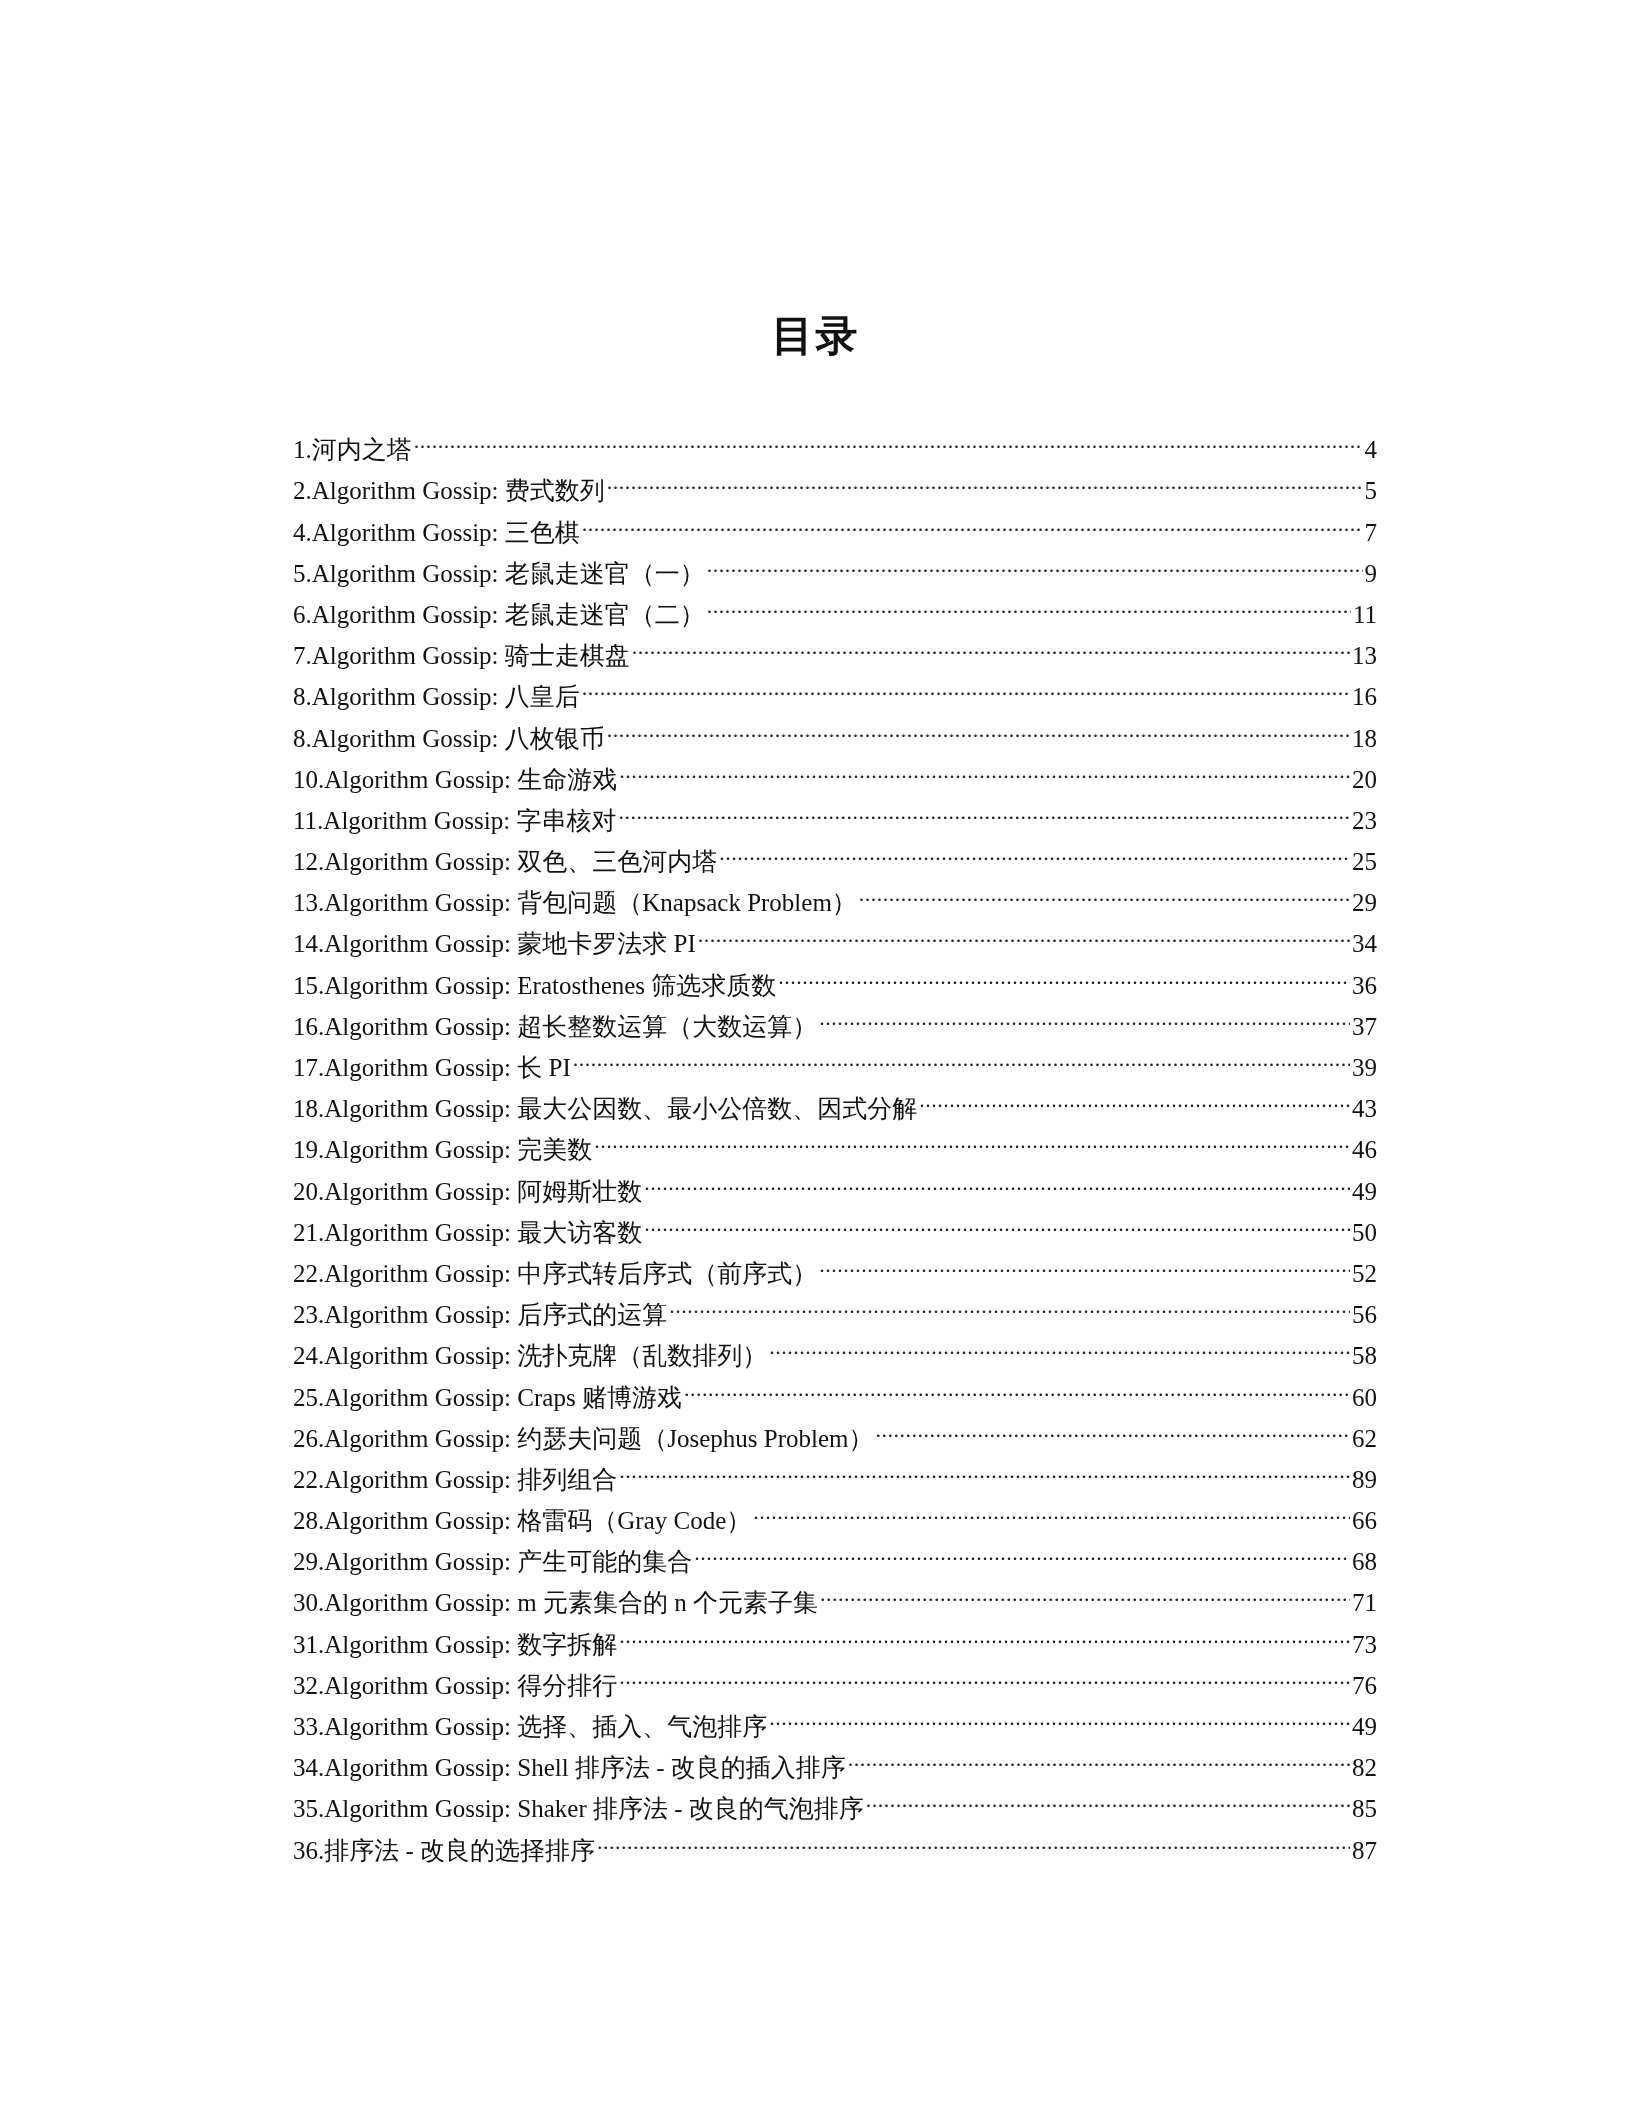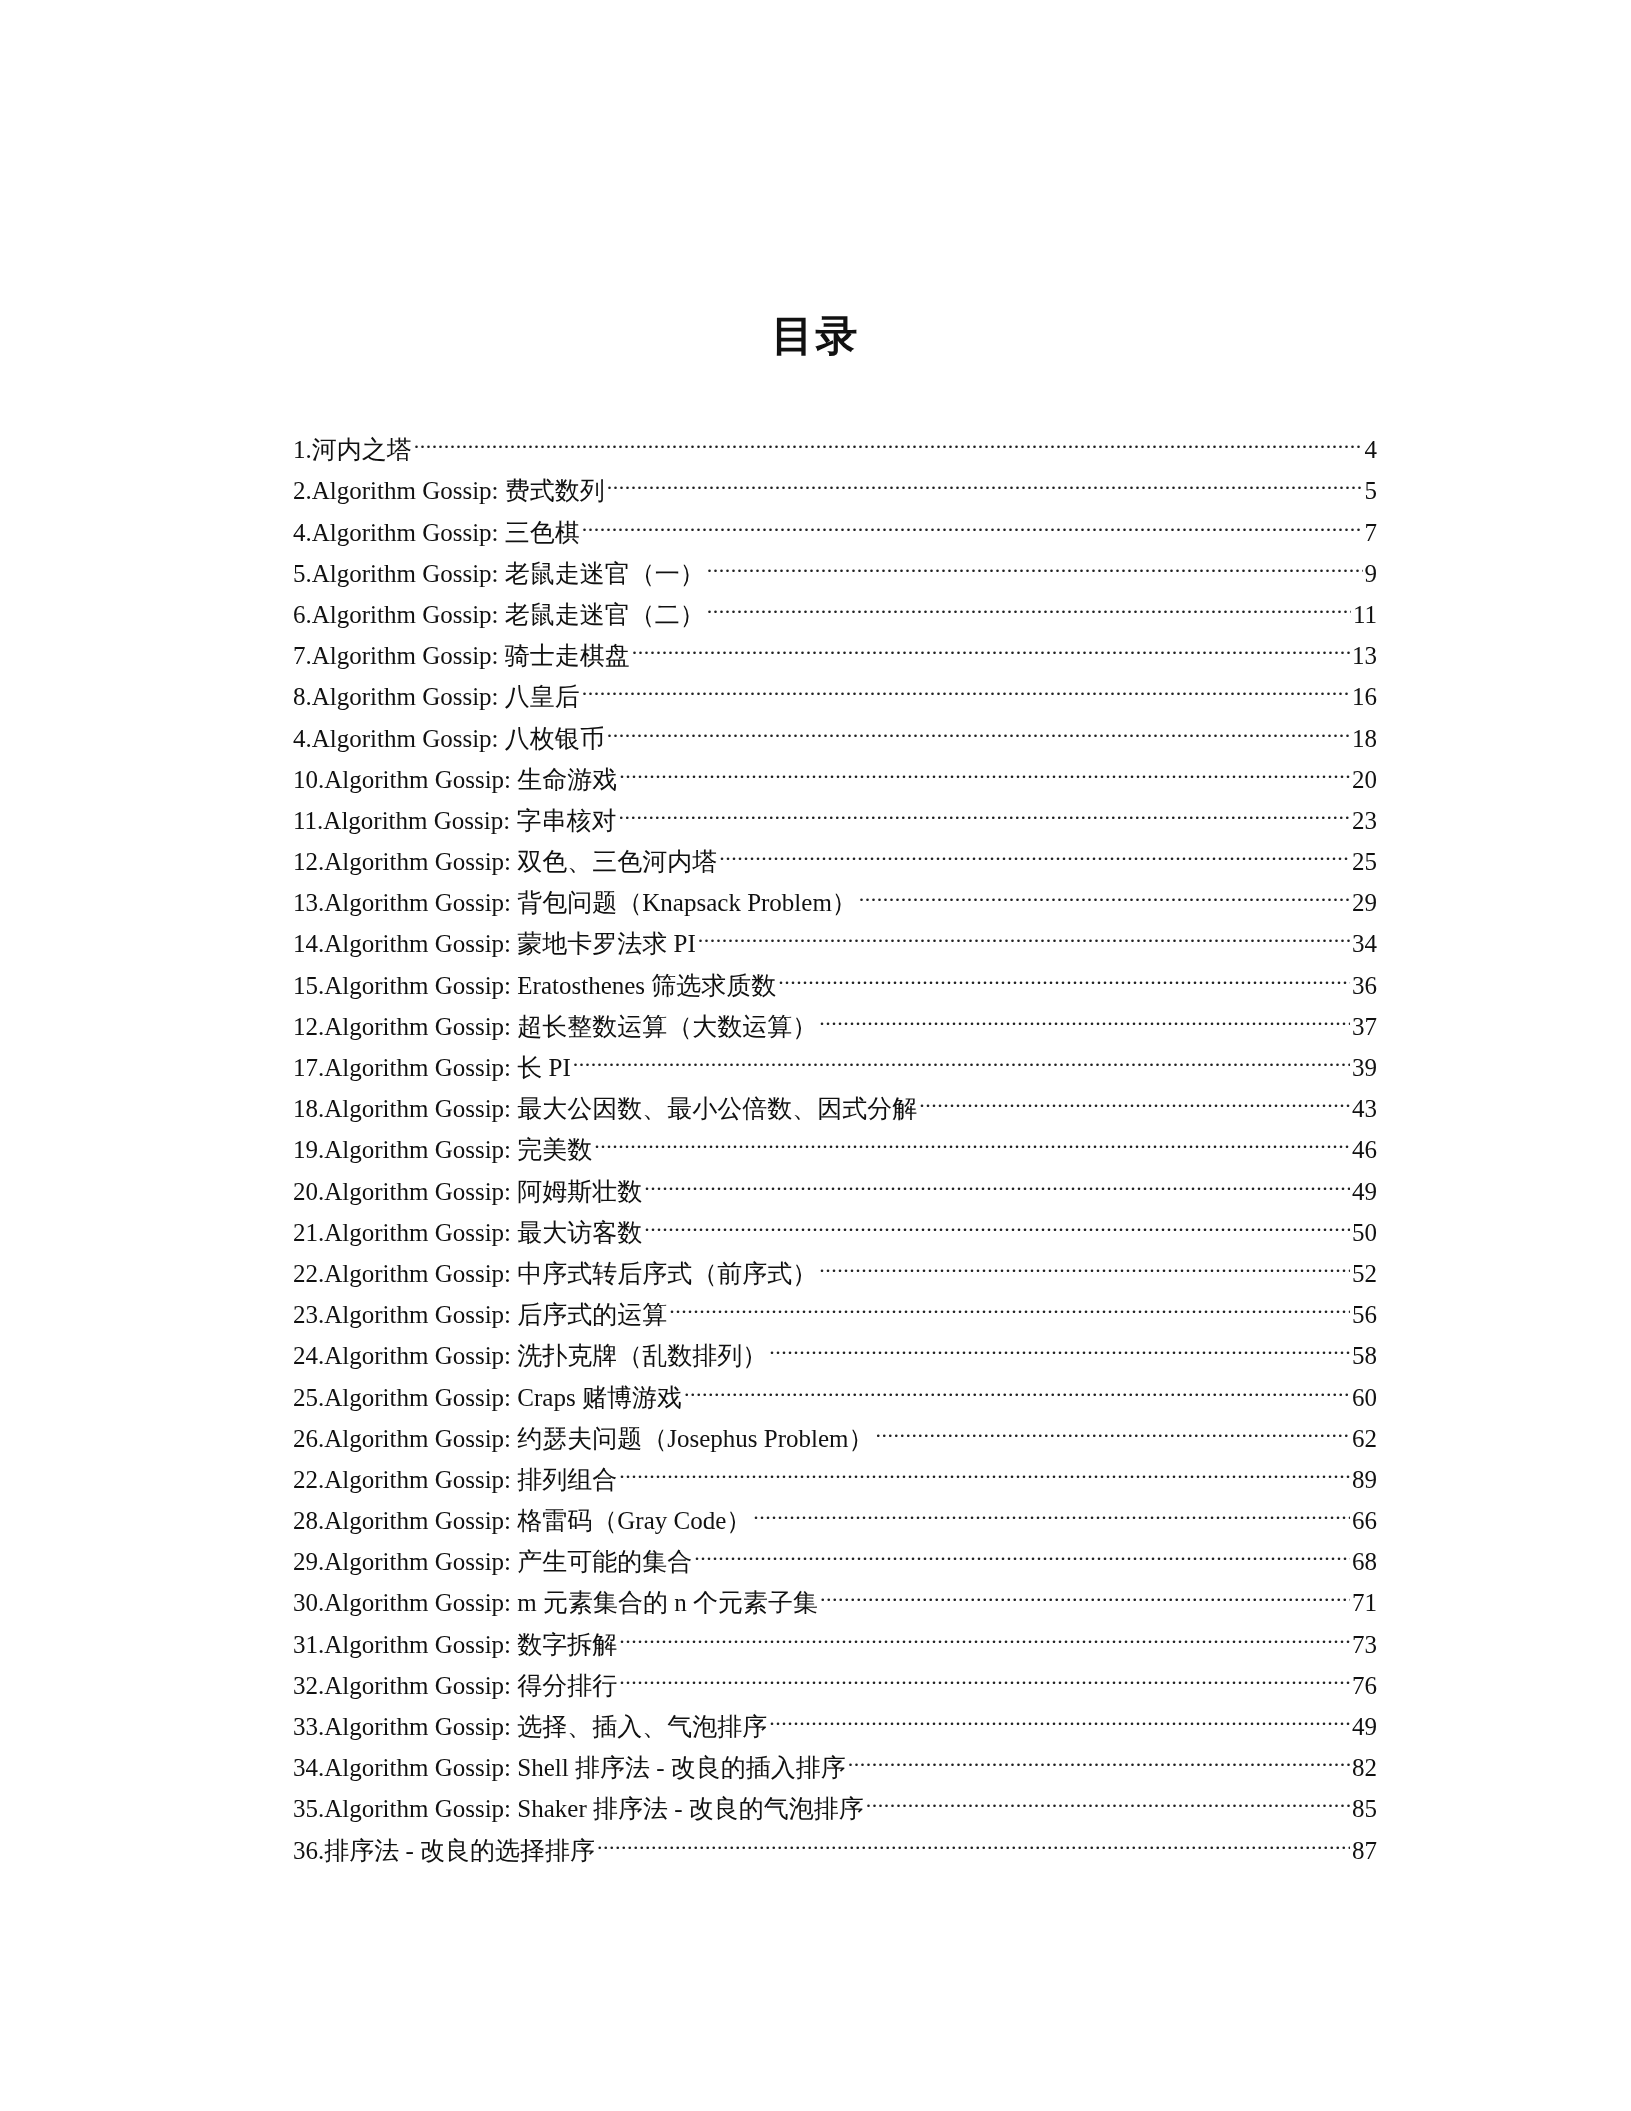--- a/index.html
+++ b/index.html
@@ -113,21 +113,21 @@
         <span class="toc-label">7.Algorithm Gossip:  骑士走棋盘</span>
         <span class="toc-leader"></span>
         <span class="toc-page">13</span>
       </li>
     <li class="toc-entry">
         <span class="toc-label">8.Algorithm Gossip:  八皇后</span>
         <span class="toc-leader"></span>
         <span class="toc-page">16</span>
       </li>
     <li class="toc-entry">
-        <span class="toc-label">4.Algorithm Gossip:  八枚银币</span>
+        <span class="toc-label">8.Algorithm Gossip:  八枚银币</span>
         <span class="toc-leader"></span>
         <span class="toc-page">18</span>
       </li>
     <li class="toc-entry">
         <span class="toc-label">10.Algorithm Gossip:  生命游戏</span>
         <span class="toc-leader"></span>
         <span class="toc-page">20</span>
       </li>
     <li class="toc-entry">
         <span class="toc-label">11.Algorithm Gossip:  字串核对</span>
@@ -148,21 +148,21 @@
         <span class="toc-label">14.Algorithm Gossip:  蒙地卡罗法求  PI</span>
         <span class="toc-leader"></span>
         <span class="toc-page">34</span>
       </li>
     <li class="toc-entry">
         <span class="toc-label">15.Algorithm Gossip: Eratosthenes 筛选求质数</span>
         <span class="toc-leader"></span>
         <span class="toc-page">36</span>
       </li>
     <li class="toc-entry">
-        <span class="toc-label">12.Algorithm Gossip:  超长整数运算（大数运算）</span>
+        <span class="toc-label">16.Algorithm Gossip:  超长整数运算（大数运算）</span>
         <span class="toc-leader"></span>
         <span class="toc-page">37</span>
       </li>
     <li class="toc-entry">
         <span class="toc-label">17.Algorithm Gossip:  长  PI</span>
         <span class="toc-leader"></span>
         <span class="toc-page">39</span>
       </li>
     <li class="toc-entry">
         <span class="toc-label">18.Algorithm Gossip:  最大公因数、最小公倍数、因式分解</span>

